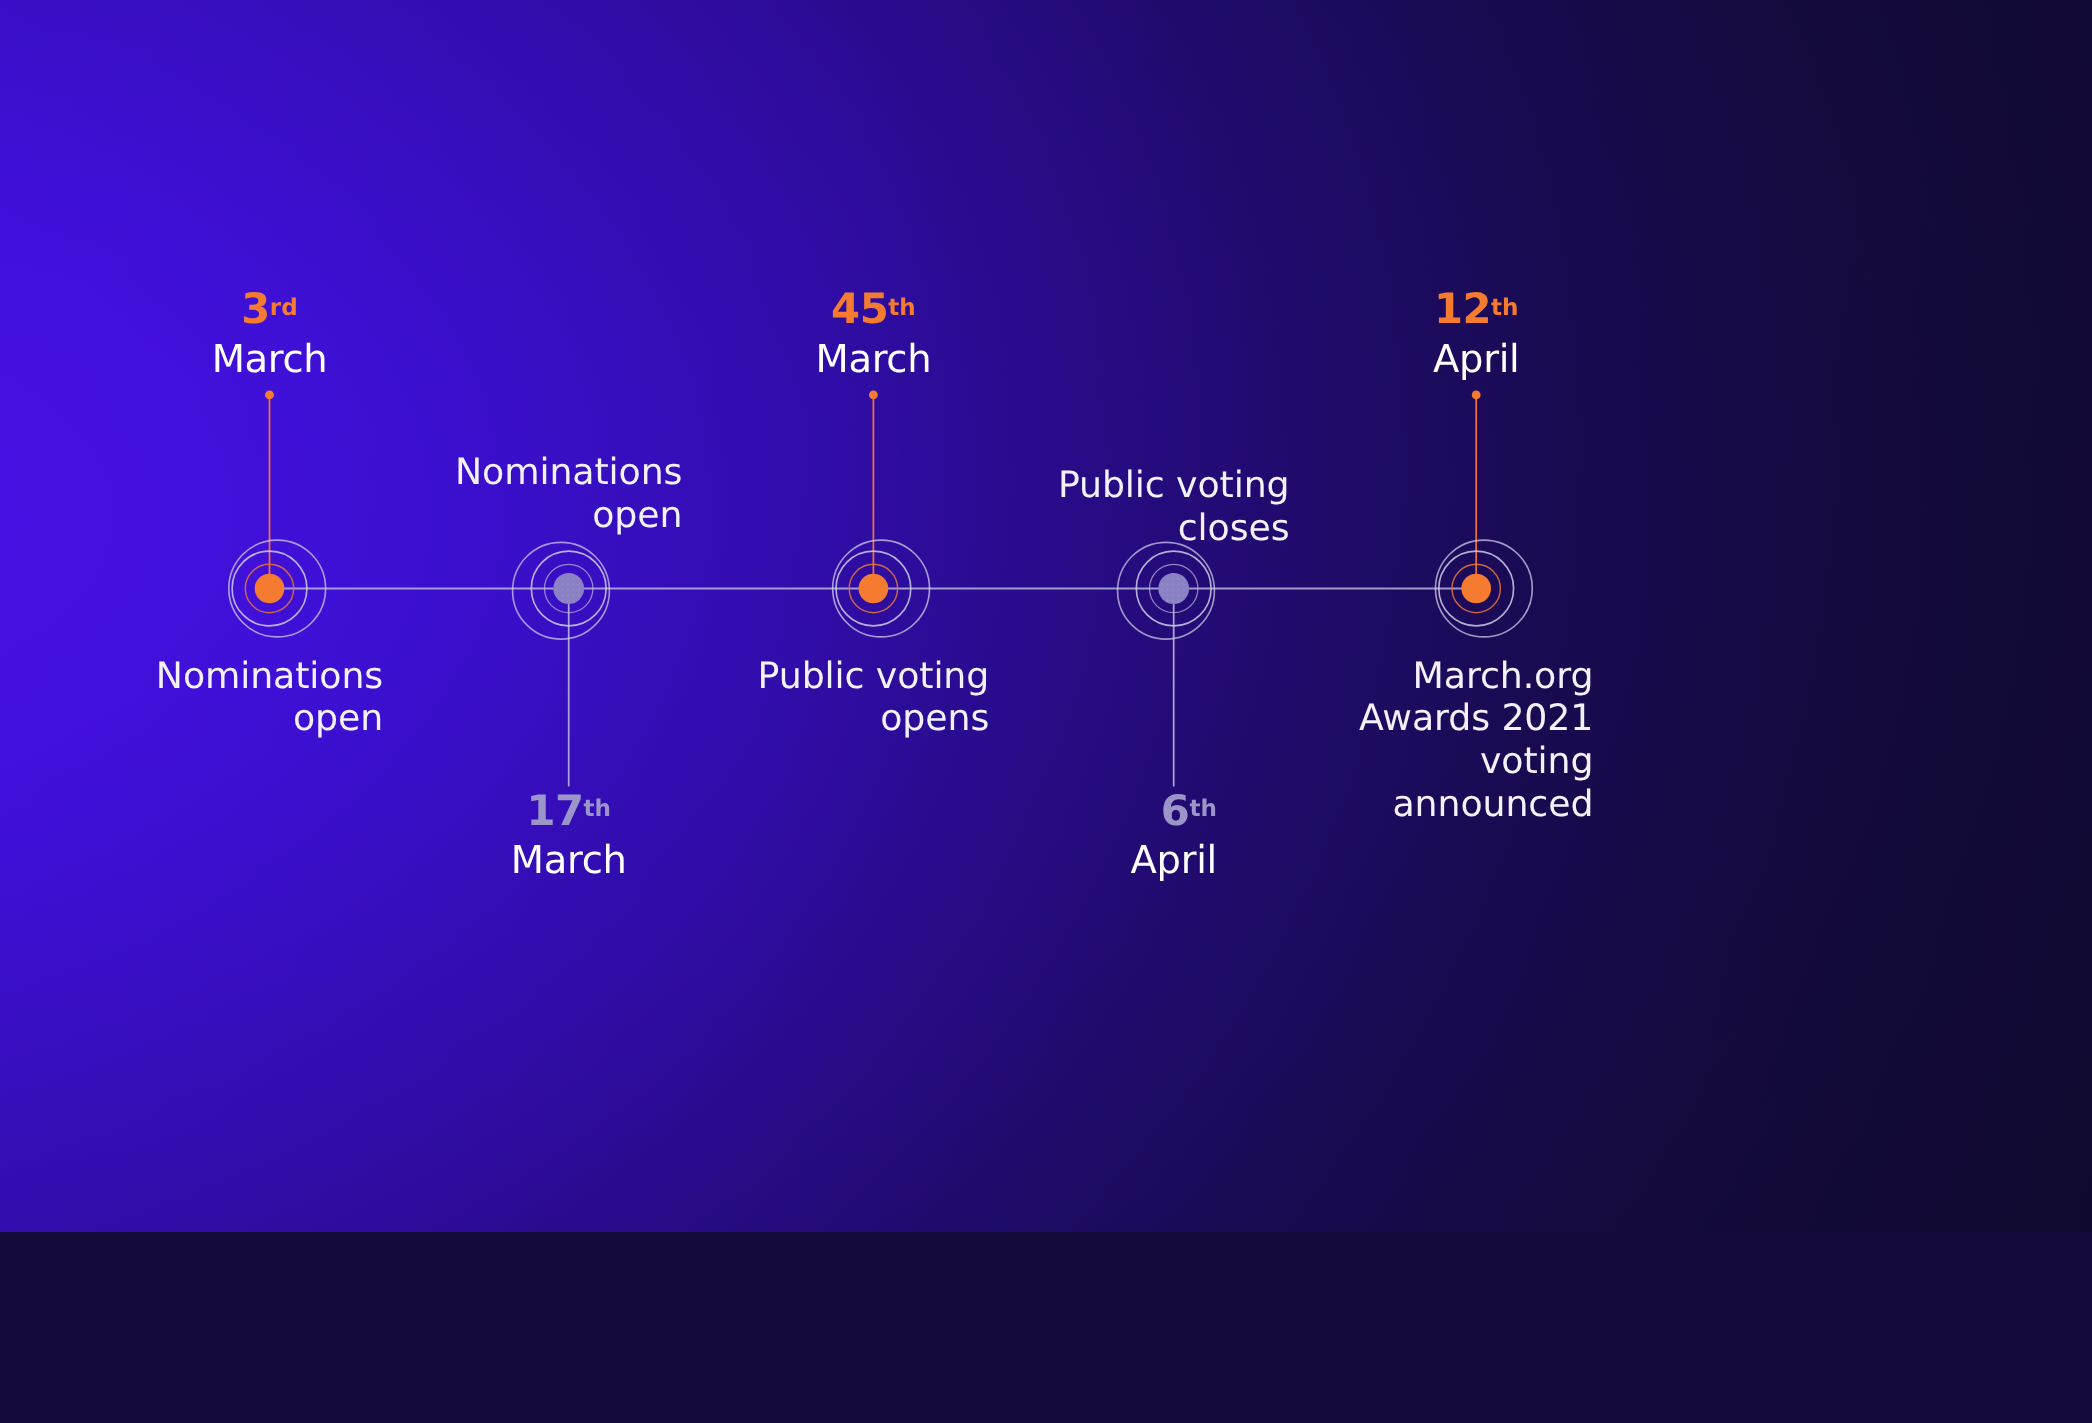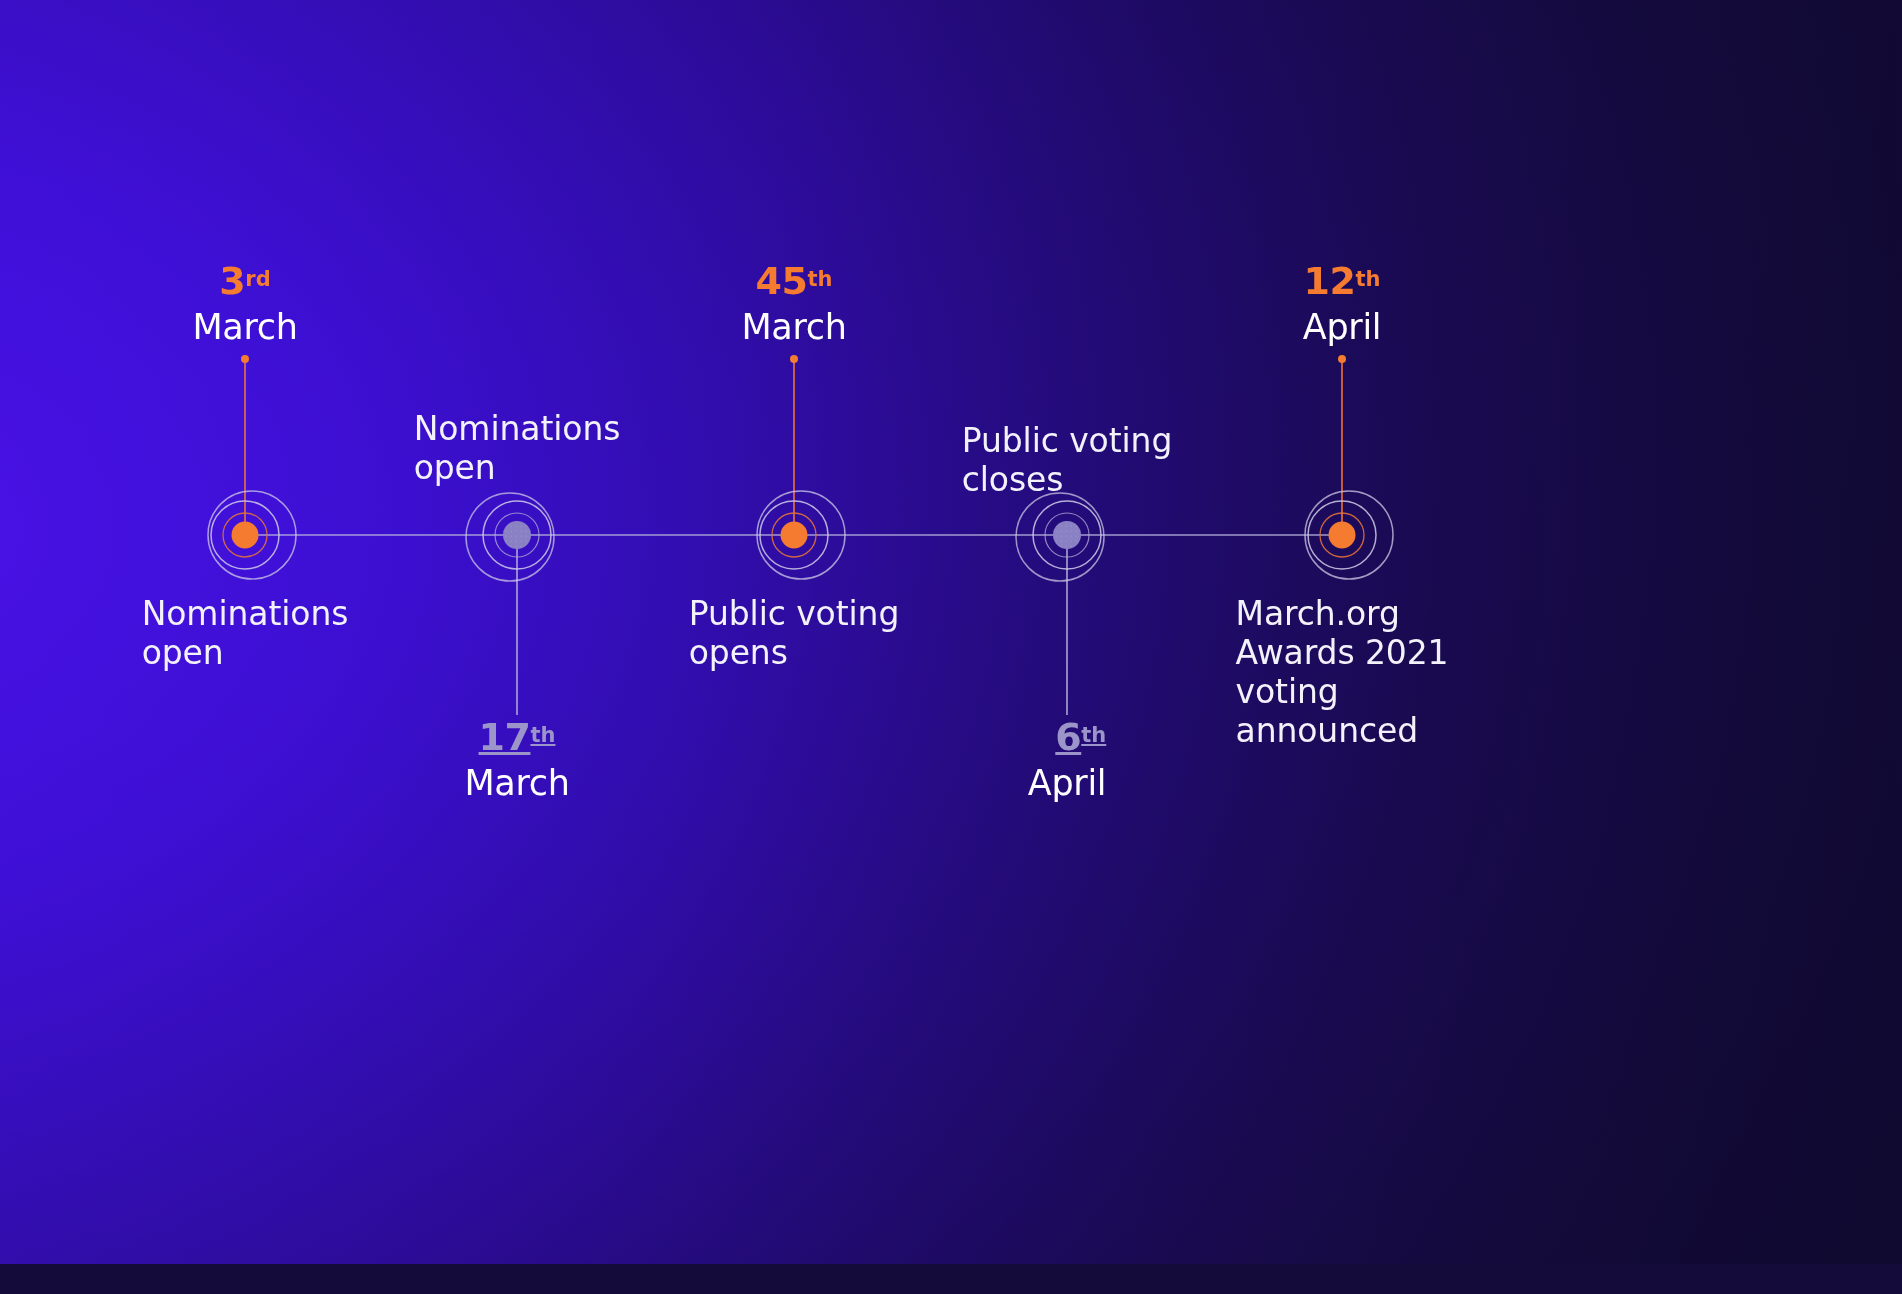--- a/index.html
+++ b/index.html
@@ -7,21 +7,21 @@
   body {
     font-family: "DejaVu Sans", sans-serif;
     background: #140b3a;
     overflow: hidden;
     position: relative;
   }
   #stage {
     position: absolute;
     inset: 0;
     width: 1902px;
-    height: 1264px;
+    height: 1120px;
     background:
       radial-gradient(ellipse 120% 130% at -6% 42%, #4a12e8 0%, #3c0fd2 22%, #2d0c9c 45%, #1e0a63 68%, #160b42 84%, #120a33 100%);
   }
   #gradTint {
     position:absolute; inset:0;
     background: linear-gradient(100deg, rgba(72,18,232,0.28) 0%, rgba(40,12,150,0.10) 38%, rgba(18,10,55,0.42) 72%, rgba(14,9,44,0.62) 100%);
     pointer-events:none;
   }
   svg.layer { position:absolute; inset:0; width:1902px; height:1294px; overflow:visible; }
 
@@ -47,28 +47,28 @@
   }
   .date .month {
     display:block;
     font-size:35px;
     font-weight:400;
     color:#ffffff;
     margin-top:10px;
     letter-spacing:-0.3px;
   }
   .date.accent .num, .date.accent .sup { color:#f47b30; }
-  .date.muted .num, .date.muted .sup { color:#9b95c9;text-decoration:underline; }
+  .date.muted .num, .date.muted .sup { color:#9b95c9; }
 
   .desc {
     font-size:33px;
     font-weight:400;
     line-height:1.18;
     color:#f3f2fb;
-    text-align:left;
+    text-align:right;
     white-space:nowrap;
     letter-spacing:-0.1px;
   }
   .centerbox { transform:translateX(-50%); }
 </style>
 </head>
 <body>
 
 <div id="stage">
   <div id="gradTint"></div>

